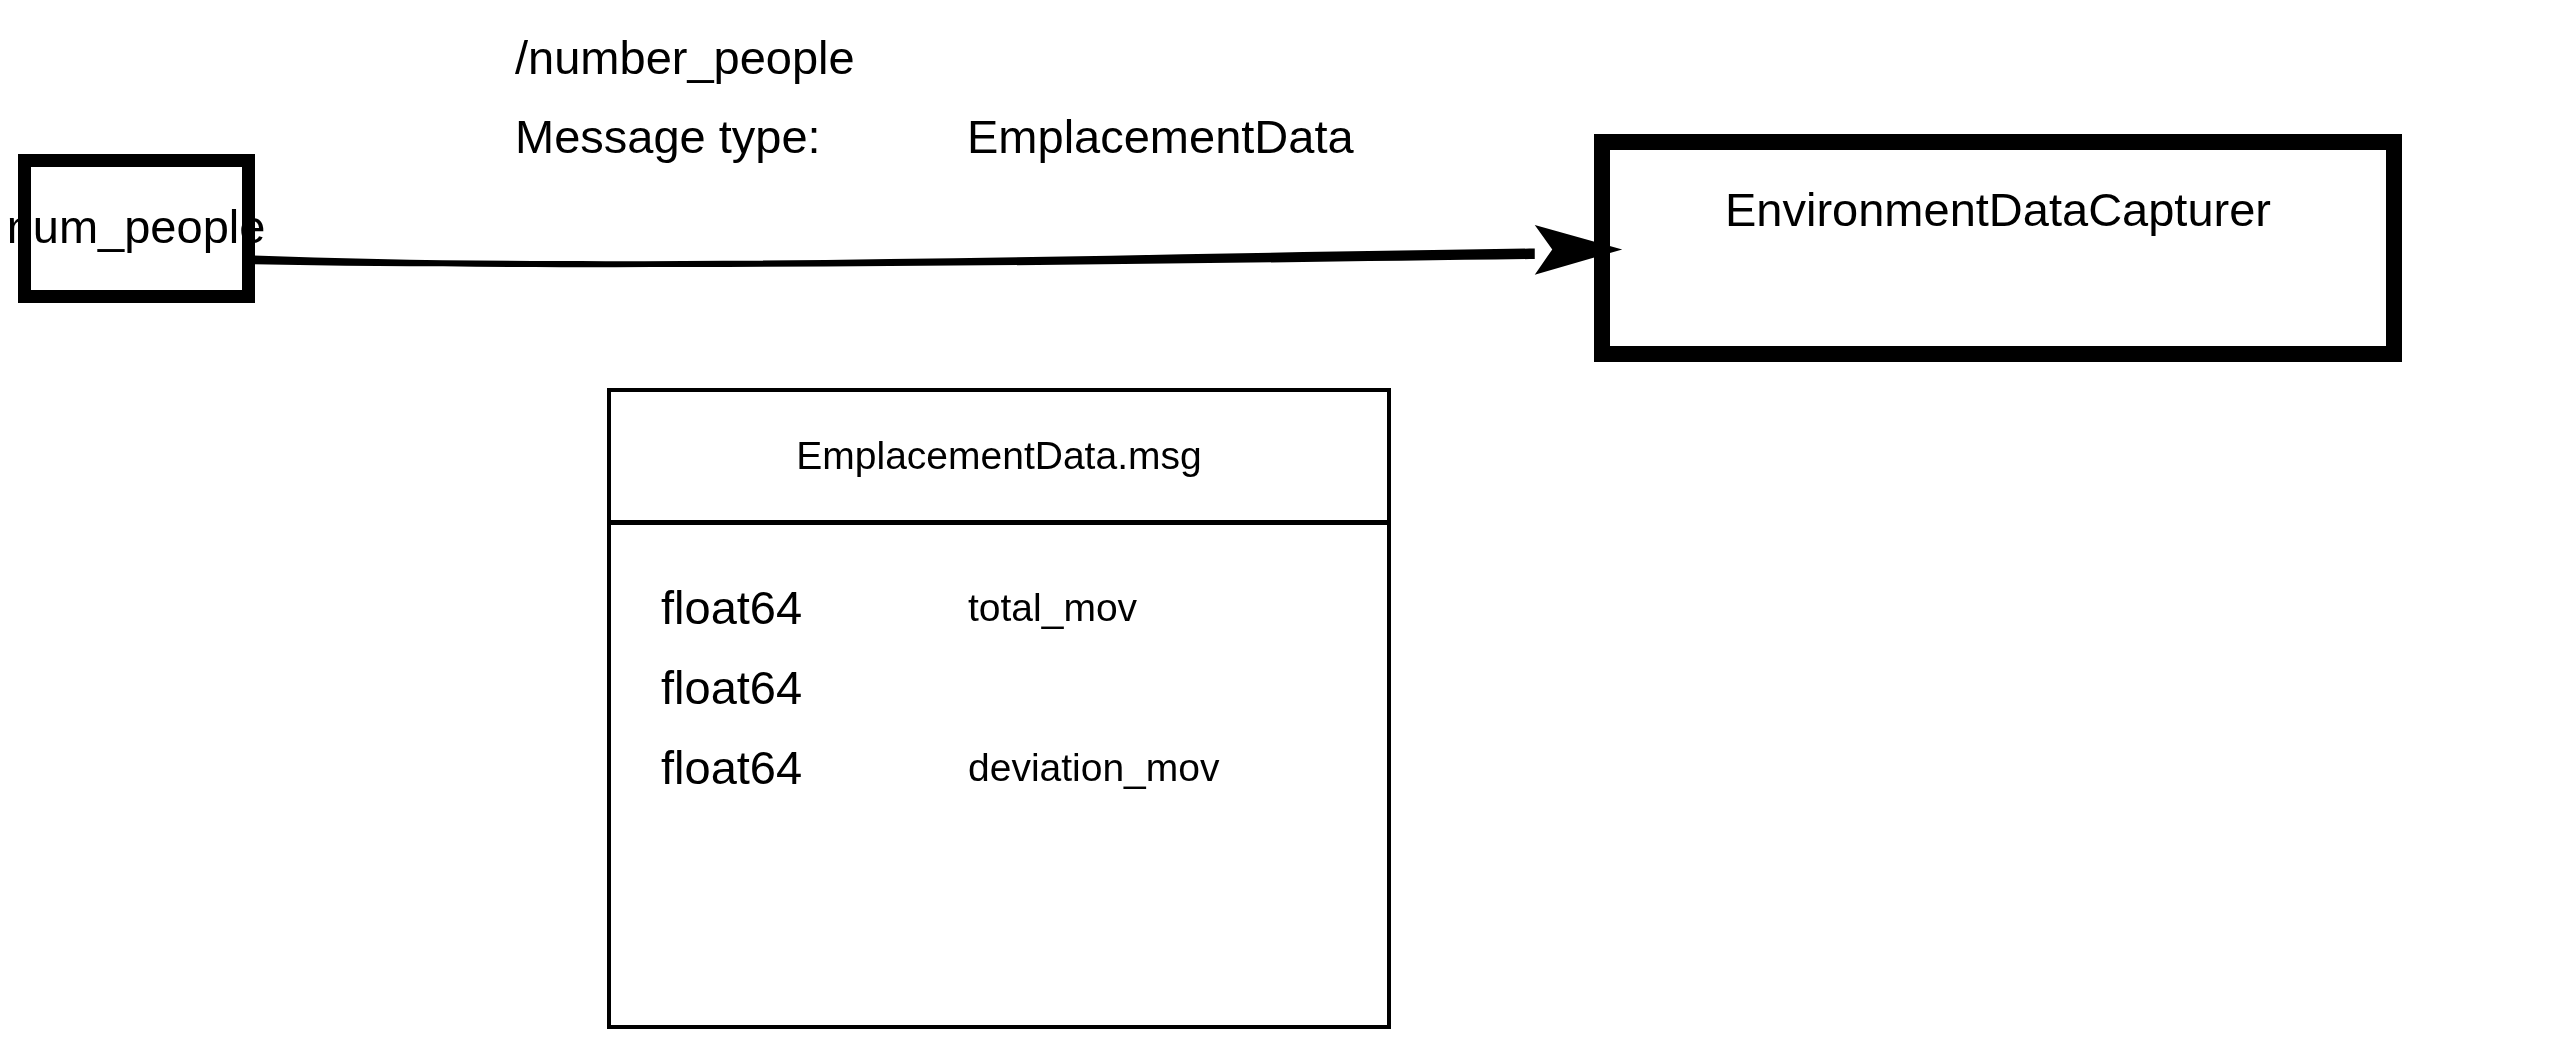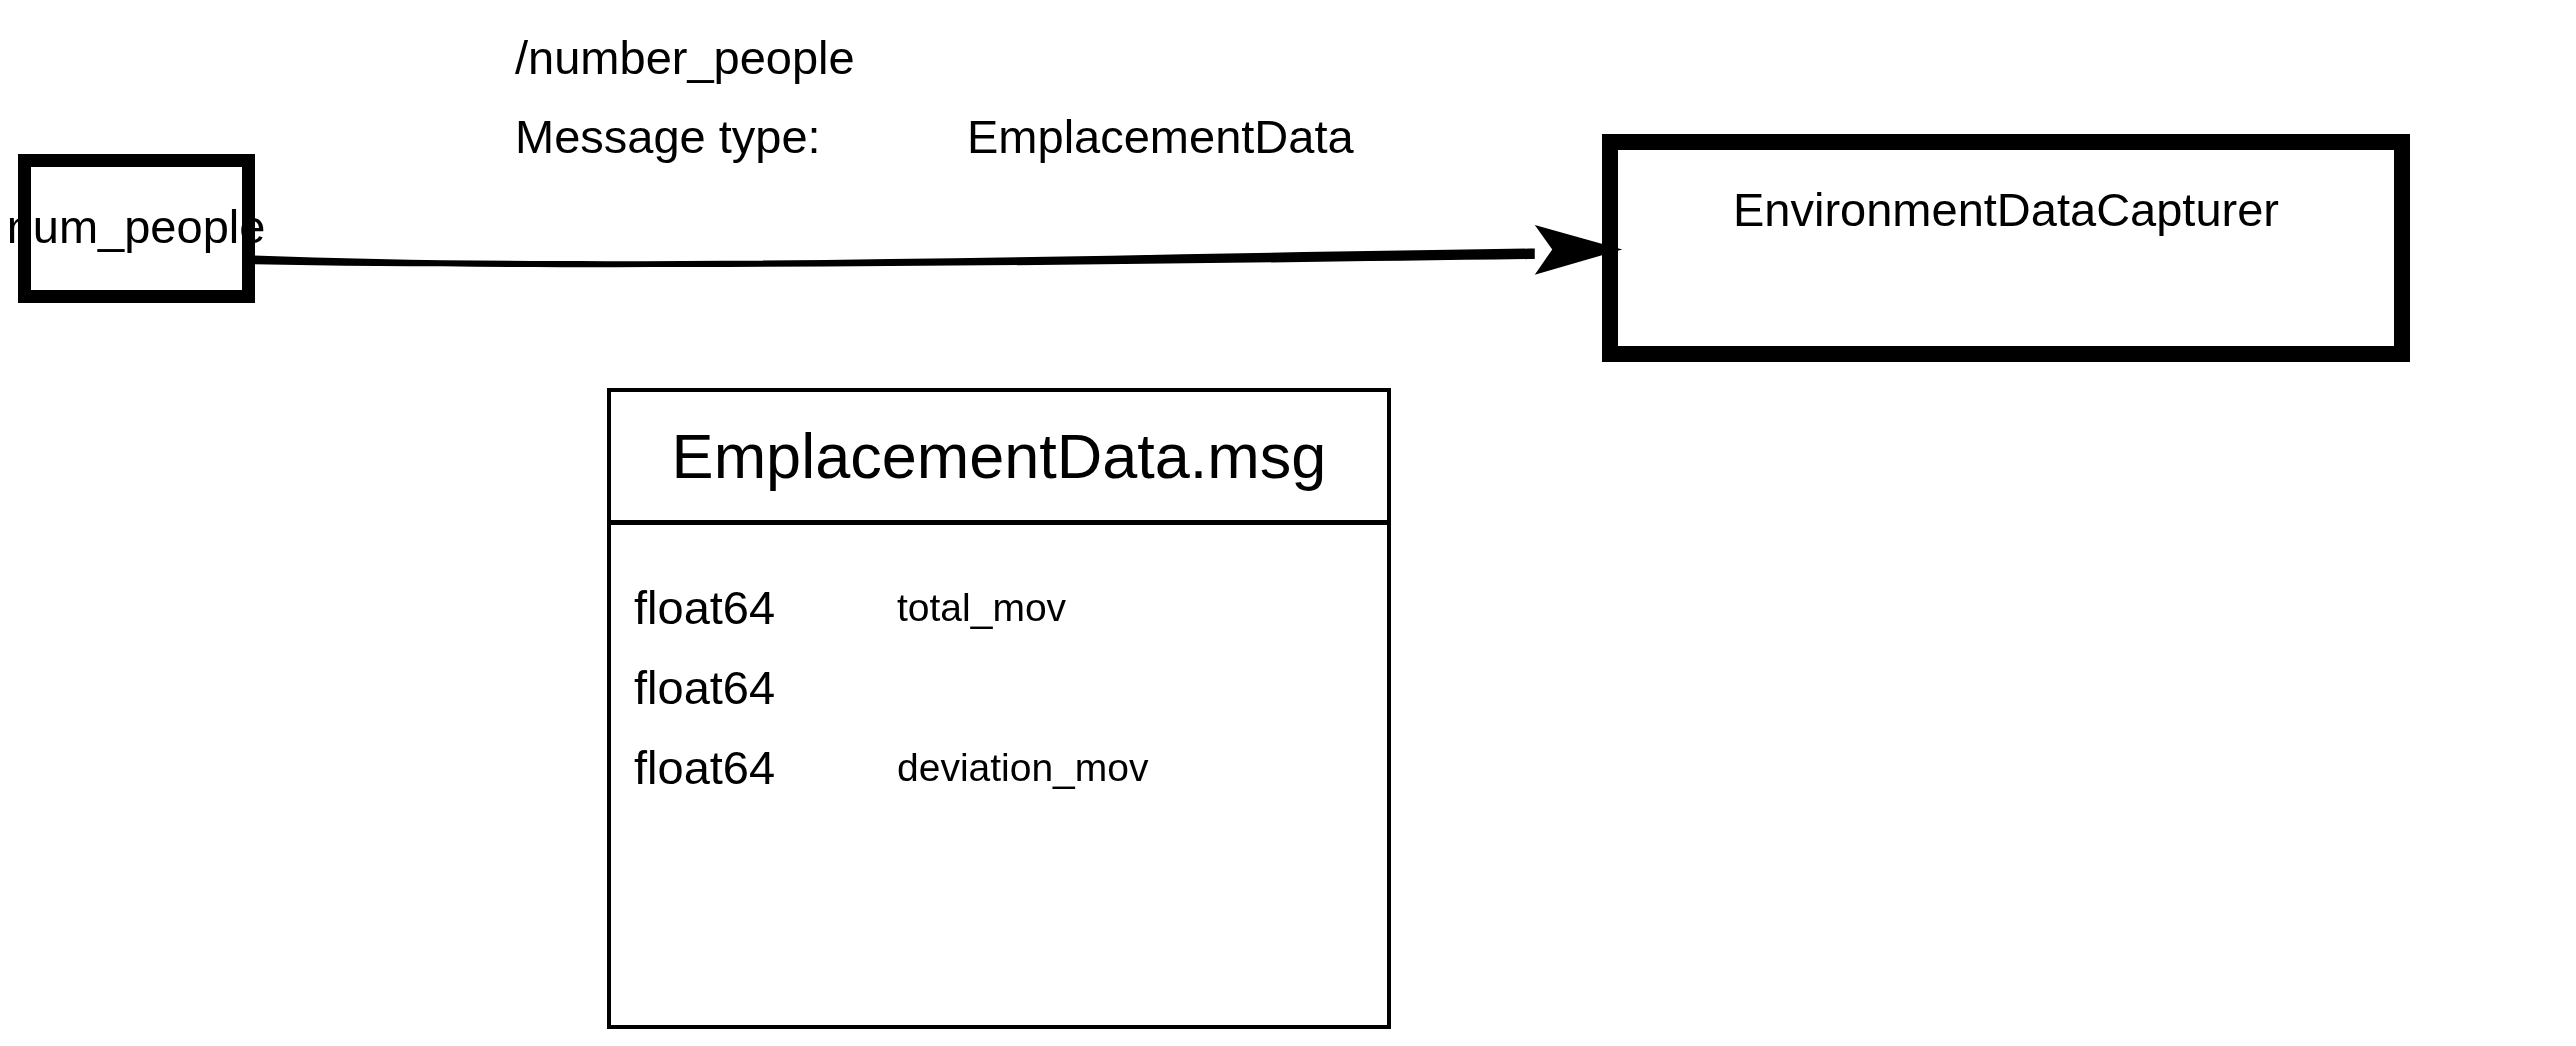--- a/index.html
+++ b/index.html
@@ -71,21 +71,20 @@
     position: relative;
     top: -1.7px;
   }
 
   #subscriber-node {
     left: 1594px;
     top: 134px;
     width: 808px;
     height: 228px;
     border-width: 16.6px;
-    margin-left: 8px;
   }
   #subscriber-node .node-label {
     position: relative;
     top: -39px;
   }
 
   
   #connection-arrow {
     position: absolute;
     left: 245px;
@@ -108,32 +107,33 @@
   }
   #message-table-header {
     box-sizing: border-box;
     height: 133px;
     border-bottom: 5.3px solid #000000;
     display: flex;
     align-items: center;
     justify-content: center;
   }
   #message-table-title {
-    font-size: 63px;
+    font-size: 39px;
     white-space: nowrap;
     text-align: center;
   }
   #message-fields {
     padding-top: 43px;
   }
   .field-row {
     display: flex;
     height: 80px;
     line-height: 80px;
-    padding-left: 23px;
+    padding-left: 50px;
+    gap: 44px;
   }
   .field-type {
     width: 263px;
     flex: 0 0 263px;
     font-size: 47px;
     white-space: nowrap;
   }
   .field-name {
     font-size: 39px;
     white-space: nowrap;

